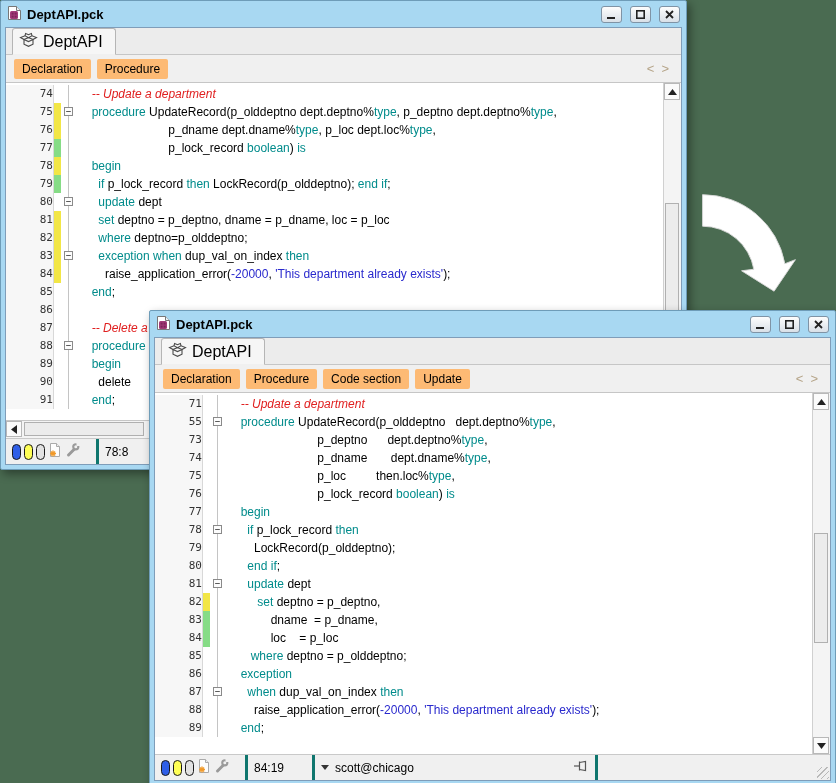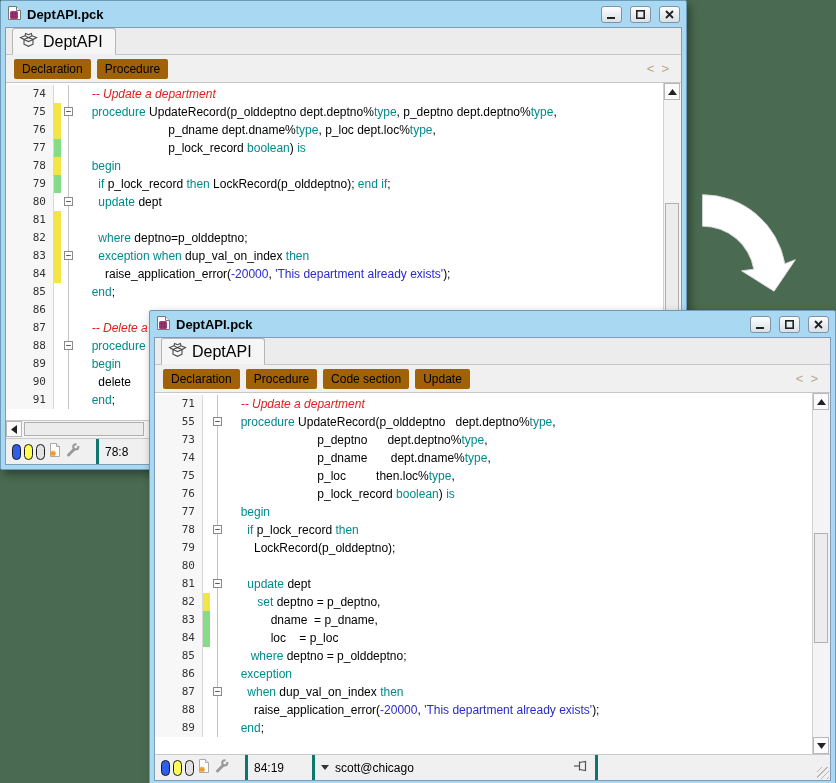--- a/index.html
+++ b/index.html
@@ -19,31 +19,31 @@
   .content{background:#f0f0f0;border:1px solid #7f9db9;}
 
   
   .tabrow{height:26px;background:#ececec;border-bottom:1px solid #c6c6c6;display:flex;align-items:flex-end;padding-left:6px;}
   .tab{height:25px;margin-bottom:-1px;background:#f6f6f6;border:1px solid #b5b5b5;border-bottom:1px solid #f0f0f0;
        border-radius:3px 3px 0 0;display:flex;align-items:center;gap:5px;padding:0 12px 0 6px;}
   .tab .tlabel{font-size:16px;}
 
   
   .toolbar{height:27px;display:flex;align-items:center;gap:6px;padding:0 8px;background:#f0f0f0;}
-  .tb-btn{background:#a16207;padding:3px 8px;border-radius:2px;font-size:12px;cursor:default;}
+  .tb-btn{background:#fdba74;padding:3px 8px;border-radius:2px;font-size:12px;cursor:default;}
   .tb-spacer{flex:1;}
   .tb-nav{color:#b5a488;font-size:13px;display:flex;gap:7px;margin-right:4px;}
 
   
   .codewrap{position:relative;background:#fff;border-top:1px solid #c6c6c6;overflow:hidden;}
   .win-back .codewrap{height:337px;}
   .win-front .codewrap{height:361px;}
   .coderows{position:absolute;left:0;top:2px;right:17px;overflow:hidden;}
   .crow{display:flex;height:18px;line-height:18px;white-space:pre;}
-  .lnum{flex:0 0 48px;text-align:right;padding-right:7px;box-sizing:border-box;background:#f7f7f7;
+  .lnum{flex:0 0 48px;text-align:right;box-sizing:border-box;background:#f7f7f7;
         border-right:1px solid #d8d8d8;font-family:"DejaVu Sans Mono",monospace;font-size:11px;color:#333;}
   .lmark{flex:0 0 7px;background:#fff;}
   .lmark.m-y{background:#f2e646;}
   .lmark.m-g{background:#86dc86;}
   .lfold{flex:0 0 15px;position:relative;background:#fff;
          background-image:linear-gradient(#c4c4c4,#c4c4c4);background-repeat:no-repeat;
          background-position:7px 0;background-size:1px 100%;}
   .fbox{position:absolute;left:3px;top:4px;width:9px;height:9px;background:#fcfcfc;border:1px solid #8a8a8a;
         box-sizing:border-box;line-height:7px;font-size:9px;text-align:center;color:#222;
         font-family:"DejaVu Sans Mono",monospace;}
@@ -140,21 +140,21 @@
       </div>
       <div class="codewrap">
         <div class="coderows">
             <div class="crow"><div class="lnum">74</div><div class="lmark"></div><div class="lfold"></div><pre class="lcode"><span class="tok-t">  </span><span class="tok-c">-- Update a department</span></pre></div>
             <div class="crow"><div class="lnum">75</div><div class="lmark m-y"></div><div class="lfold"><span class="fbox">−</span></div><pre class="lcode"><span class="tok-t">  </span><span class="tok-k">procedure</span><span class="tok-t"> UpdateRecord(p_olddeptno dept.deptno%</span><span class="tok-k">type</span><span class="tok-t">, p_deptno dept.deptno%</span><span class="tok-k">type</span><span class="tok-t">,</span></pre></div>
             <div class="crow"><div class="lnum">76</div><div class="lmark m-y"></div><div class="lfold"></div><pre class="lcode"><span class="tok-t">                         p_dname dept.dname%</span><span class="tok-k">type</span><span class="tok-t">, p_loc dept.loc%</span><span class="tok-k">type</span><span class="tok-t">,</span></pre></div>
             <div class="crow"><div class="lnum">77</div><div class="lmark m-g"></div><div class="lfold"></div><pre class="lcode"><span class="tok-t">                         p_lock_record </span><span class="tok-k">boolean</span><span class="tok-t">) </span><span class="tok-k">is</span></pre></div>
             <div class="crow"><div class="lnum">78</div><div class="lmark m-y"></div><div class="lfold"></div><pre class="lcode"><span class="tok-t">  </span><span class="tok-k">begin</span></pre></div>
             <div class="crow"><div class="lnum">79</div><div class="lmark m-g"></div><div class="lfold"></div><pre class="lcode"><span class="tok-t">    </span><span class="tok-k">if</span><span class="tok-t"> p_lock_record </span><span class="tok-k">then</span><span class="tok-t"> LockRecord(p_olddeptno); </span><span class="tok-k">end</span><span class="tok-t"> </span><span class="tok-k">if</span><span class="tok-t">;</span></pre></div>
             <div class="crow"><div class="lnum">80</div><div class="lmark"></div><div class="lfold"><span class="fbox">−</span></div><pre class="lcode"><span class="tok-t">    </span><span class="tok-k">update</span><span class="tok-t"> dept</span></pre></div>
-            <div class="crow"><div class="lnum">81</div><div class="lmark m-y"></div><div class="lfold"></div></div>
+            <div class="crow"><div class="lnum">81</div><div class="lmark m-y"></div><div class="lfold"></div><pre class="lcode"><span class="tok-t">    </span><span class="tok-k">set</span><span class="tok-t"> deptno = p_deptno, dname = p_dname, loc = p_loc</span></pre></div>
             <div class="crow"><div class="lnum">82</div><div class="lmark m-y"></div><div class="lfold"></div><pre class="lcode"><span class="tok-t">    </span><span class="tok-k">where</span><span class="tok-t"> deptno=p_olddeptno;</span></pre></div>
             <div class="crow"><div class="lnum">83</div><div class="lmark m-y"></div><div class="lfold"><span class="fbox">−</span></div><pre class="lcode"><span class="tok-t">    </span><span class="tok-k">exception</span><span class="tok-t"> </span><span class="tok-k">when</span><span class="tok-t"> dup_val_on_index </span><span class="tok-k">then</span></pre></div>
             <div class="crow"><div class="lnum">84</div><div class="lmark m-y"></div><div class="lfold"></div><pre class="lcode"><span class="tok-t">      raise_application_error(</span><span class="tok-s">-20000</span><span class="tok-t">, </span><span class="tok-s">'This department already exists'</span><span class="tok-t">);</span></pre></div>
             <div class="crow"><div class="lnum">85</div><div class="lmark"></div><div class="lfold"></div><pre class="lcode"><span class="tok-t">  </span><span class="tok-k">end</span><span class="tok-t">;</span></pre></div>
             <div class="crow"><div class="lnum">86</div><div class="lmark"></div><div class="lfold"></div><pre class="lcode"></pre></div>
             <div class="crow"><div class="lnum">87</div><div class="lmark"></div><div class="lfold"></div><pre class="lcode"><span class="tok-t">  </span><span class="tok-c">-- Delete a department</span></pre></div>
             <div class="crow"><div class="lnum">88</div><div class="lmark"></div><div class="lfold"><span class="fbox">−</span></div><pre class="lcode"><span class="tok-t">  </span><span class="tok-k">procedure</span><span class="tok-t"> DeleteRecord(</span></pre></div>
             <div class="crow"><div class="lnum">89</div><div class="lmark"></div><div class="lfold"></div><pre class="lcode"><span class="tok-t">  </span><span class="tok-k">begin</span></pre></div>
             <div class="crow"><div class="lnum">90</div><div class="lmark"></div><div class="lfold"></div><pre class="lcode"><span class="tok-t">    delete</span></pre></div>
             <div class="crow"><div class="lnum">91</div><div class="lmark"></div><div class="lfold"></div><pre class="lcode"><span class="tok-t">  </span><span class="tok-k">end</span><span class="tok-t">;</span></pre></div>
@@ -277,21 +277,21 @@
         <div class="coderows">
             <div class="crow"><div class="lnum">71</div><div class="lmark"></div><div class="lfold"></div><pre class="lcode"><span class="tok-t">  </span><span class="tok-c">-- Update a department</span></pre></div>
             <div class="crow"><div class="lnum">55</div><div class="lmark"></div><div class="lfold"><span class="fbox">−</span></div><pre class="lcode"><span class="tok-t">  </span><span class="tok-k">procedure</span><span class="tok-t"> UpdateRecord(p_olddeptno   dept.deptno%</span><span class="tok-k">type</span><span class="tok-t">,</span></pre></div>
             <div class="crow"><div class="lnum">73</div><div class="lmark"></div><div class="lfold"></div><pre class="lcode"><span class="tok-t">                         p_deptno      dept.deptno%</span><span class="tok-k">type</span><span class="tok-t">,</span></pre></div>
             <div class="crow"><div class="lnum">74</div><div class="lmark"></div><div class="lfold"></div><pre class="lcode"><span class="tok-t">                         p_dname       dept.dname%</span><span class="tok-k">type</span><span class="tok-t">,</span></pre></div>
             <div class="crow"><div class="lnum">75</div><div class="lmark"></div><div class="lfold"></div><pre class="lcode"><span class="tok-t">                         p_loc         then.loc%</span><span class="tok-k">type</span><span class="tok-t">,</span></pre></div>
             <div class="crow"><div class="lnum">76</div><div class="lmark"></div><div class="lfold"></div><pre class="lcode"><span class="tok-t">                         p_lock_record </span><span class="tok-k">boolean</span><span class="tok-t">) </span><span class="tok-k">is</span></pre></div>
             <div class="crow"><div class="lnum">77</div><div class="lmark"></div><div class="lfold"></div><pre class="lcode"><span class="tok-t">  </span><span class="tok-k">begin</span></pre></div>
             <div class="crow"><div class="lnum">78</div><div class="lmark"></div><div class="lfold"><span class="fbox">−</span></div><pre class="lcode"><span class="tok-t">    </span><span class="tok-k">if</span><span class="tok-t"> p_lock_record </span><span class="tok-k">then</span></pre></div>
             <div class="crow"><div class="lnum">79</div><div class="lmark"></div><div class="lfold"></div><pre class="lcode"><span class="tok-t">      LockRecord(p_olddeptno);</span></pre></div>
-            <div class="crow"><div class="lnum">80</div><div class="lmark"></div><div class="lfold"></div></div>
+            <div class="crow"><div class="lnum">80</div><div class="lmark"></div><div class="lfold"></div><pre class="lcode"><span class="tok-t">    </span><span class="tok-k">end</span><span class="tok-t"> </span><span class="tok-k">if</span><span class="tok-t">;</span></pre></div>
             <div class="crow"><div class="lnum">81</div><div class="lmark"></div><div class="lfold"><span class="fbox">−</span></div><pre class="lcode"><span class="tok-t">    </span><span class="tok-k">update</span><span class="tok-t"> dept</span></pre></div>
             <div class="crow"><div class="lnum">82</div><div class="lmark m-y"></div><div class="lfold"></div><pre class="lcode"><span class="tok-t">       </span><span class="tok-k">set</span><span class="tok-t"> deptno = p_deptno,</span></pre></div>
             <div class="crow"><div class="lnum">83</div><div class="lmark m-g"></div><div class="lfold"></div><pre class="lcode"><span class="tok-t">           dname  = p_dname,</span></pre></div>
             <div class="crow"><div class="lnum">84</div><div class="lmark m-g"></div><div class="lfold"></div><pre class="lcode"><span class="tok-t">           loc    = p_loc</span></pre></div>
             <div class="crow"><div class="lnum">85</div><div class="lmark"></div><div class="lfold"></div><pre class="lcode"><span class="tok-t">     </span><span class="tok-k">where</span><span class="tok-t"> deptno = p_olddeptno;</span></pre></div>
             <div class="crow"><div class="lnum">86</div><div class="lmark"></div><div class="lfold"></div><pre class="lcode"><span class="tok-t">  </span><span class="tok-k">exception</span></pre></div>
             <div class="crow"><div class="lnum">87</div><div class="lmark"></div><div class="lfold"><span class="fbox">−</span></div><pre class="lcode"><span class="tok-t">    </span><span class="tok-k">when</span><span class="tok-t"> dup_val_on_index </span><span class="tok-k">then</span></pre></div>
             <div class="crow"><div class="lnum">88</div><div class="lmark"></div><div class="lfold"></div><pre class="lcode"><span class="tok-t">      raise_application_error(</span><span class="tok-s">-20000</span><span class="tok-t">, </span><span class="tok-s">'This department already exists'</span><span class="tok-t">);</span></pre></div>
             <div class="crow"><div class="lnum">89</div><div class="lmark"></div><div class="lfold"></div><pre class="lcode"><span class="tok-t">  </span><span class="tok-k">end</span><span class="tok-t">;</span></pre></div>
           </div>

